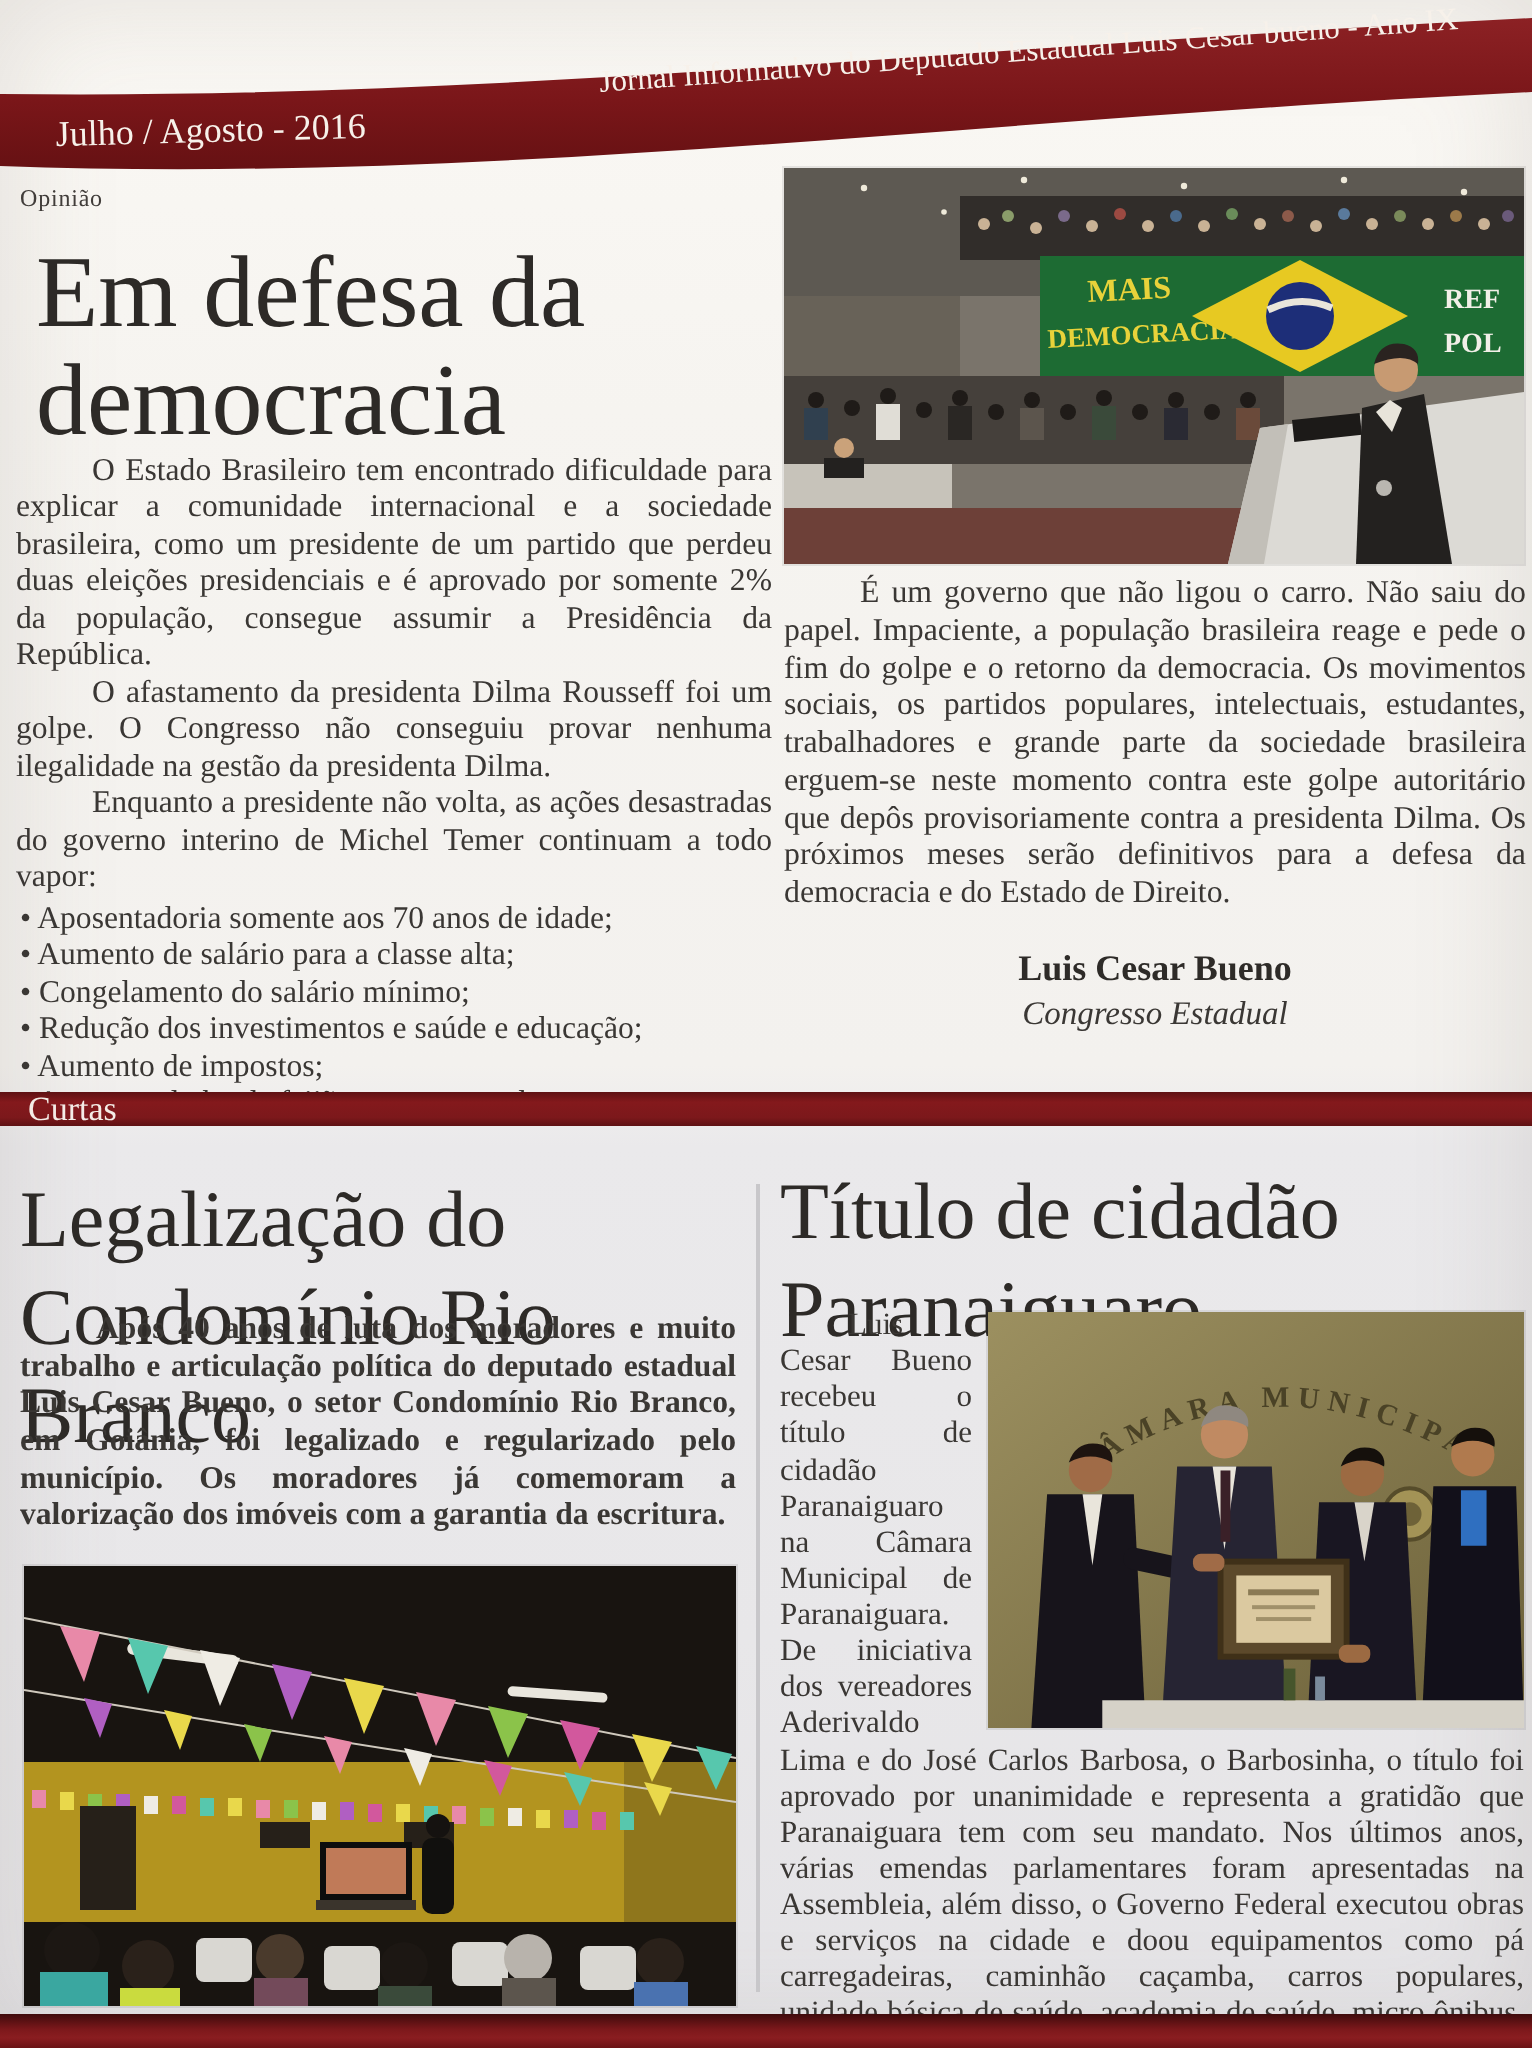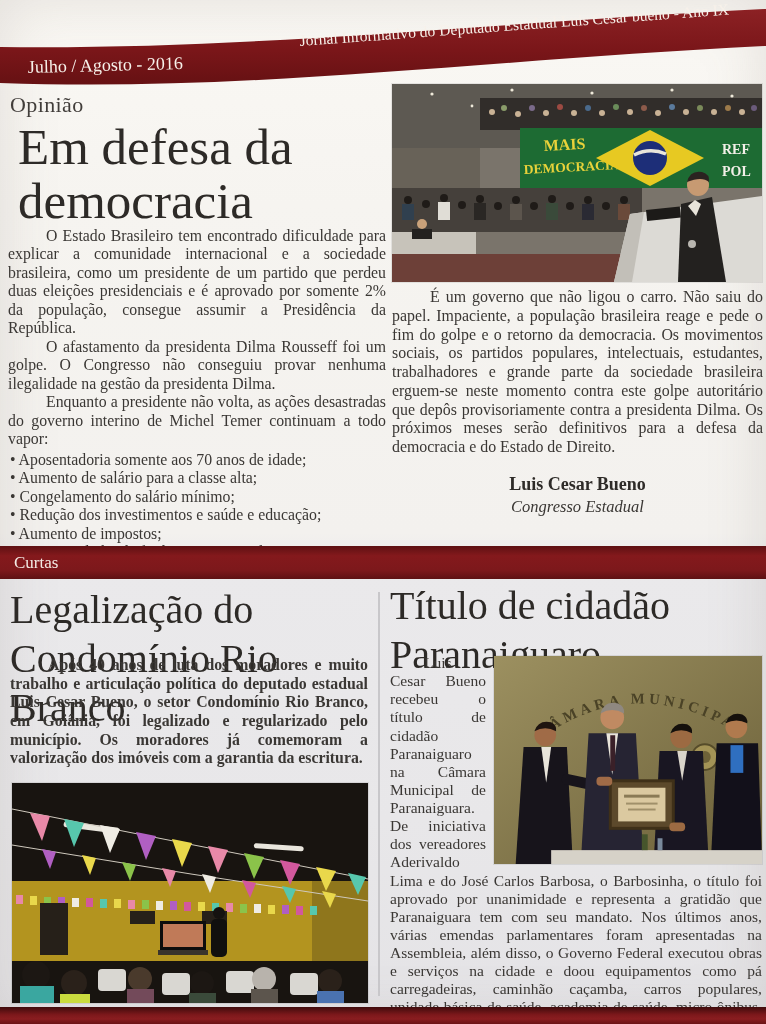--- a/index.html
+++ b/index.html
@@ -6,35 +6,35 @@
   .page{
     position:relative;width:766px;height:1024px;overflow:hidden;
     background:linear-gradient(180deg,#faf8f4 0%,#f6f4f0 20%,#f3f1ee 52%,#eae9eb 56%,#e8e7e9 80%,#e4e3e6 100%);
     font-family:"Liberation Serif","DejaVu Serif",serif;color:#3a3734;
     box-shadow:inset 0 0 60px rgba(120,110,100,.18);
   }
   .abs{position:absolute;}
   
   .ribbon-svg{left:0;top:0;width:766px;height:100px;}
   
-  .kicker{left:10px;top:92px;font-size:22px;letter-spacing:.4px;color:#413d3a;}
+  .kicker{left:10px;top:92px;font-size:12px;letter-spacing:.4px;color:#413d3a;}
   .headline{left:6px;top:108px;width:386px;font-size:51px;line-height:1.06;color:#2d2a27;font-weight:400;margin:12px;}
   .top-photo{left:392px;top:84px;width:370px;height:198px;box-shadow:0 0 0 1px rgba(0,0,0,.08);}
   .col-left{left:8px;top:227px;width:378px;font-size:15.8px;line-height:1.17;text-align:justify;}
   .col-left p{margin:0;text-indent:38px;}
   .bullets{margin:2px 0 0 2px;padding:0;list-style:none;}
   .bullets li{margin:0;padding-left:14px;text-indent:-14px;}
   .bullets li::before{content:"• ";}
   .col-right{left:392px;top:288px;width:371px;font-size:15.9px;line-height:1.18;text-align:justify;}
   .col-right p{margin:0;text-indent:38px;}
   .signature{left:392px;top:474px;width:371px;text-align:center;}
   .sig-name{font-weight:bold;font-size:18px;color:#2e2b28;}
   .sig-role{font-style:italic;font-size:16.5px;color:#3a3734;margin-top:2px;}
   
-  .curtas-bar{left:0;top:546px;width:766px;height:33px;
+  .curtas-bar{left:0;top:546px;width:766px;height:17px;
     background:linear-gradient(180deg,#5e1113 0%,#84191c 30%,#7c181b 75%,#5e1113 100%);
     display:flex;align-items:center;}
   .curtas-label{color:#f4ece6;font-size:17px;padding-left:14px;}
   .divider{left:378px;top:592px;width:2px;height:404px;background:#c8c7ca;}
   .c-head{font-size:40px;line-height:1.22;font-weight:400;color:#2d2a27;margin:0;}
   .curtas-left-head{left:10px;top:586px;width:356px;}
   .curtas-left-body{left:10px;top:656px;width:358px;font-size:15.8px;line-height:1.18;text-align:justify;}
   .curtas-left-body p{margin:0;text-indent:38px;font-weight:bold;}
   .party-photo{left:12px;top:783px;width:356px;height:220px;box-shadow:0 0 0 1px rgba(0,0,0,.08);}
   .curtas-right-head{left:390px;top:582px;width:320px;}

